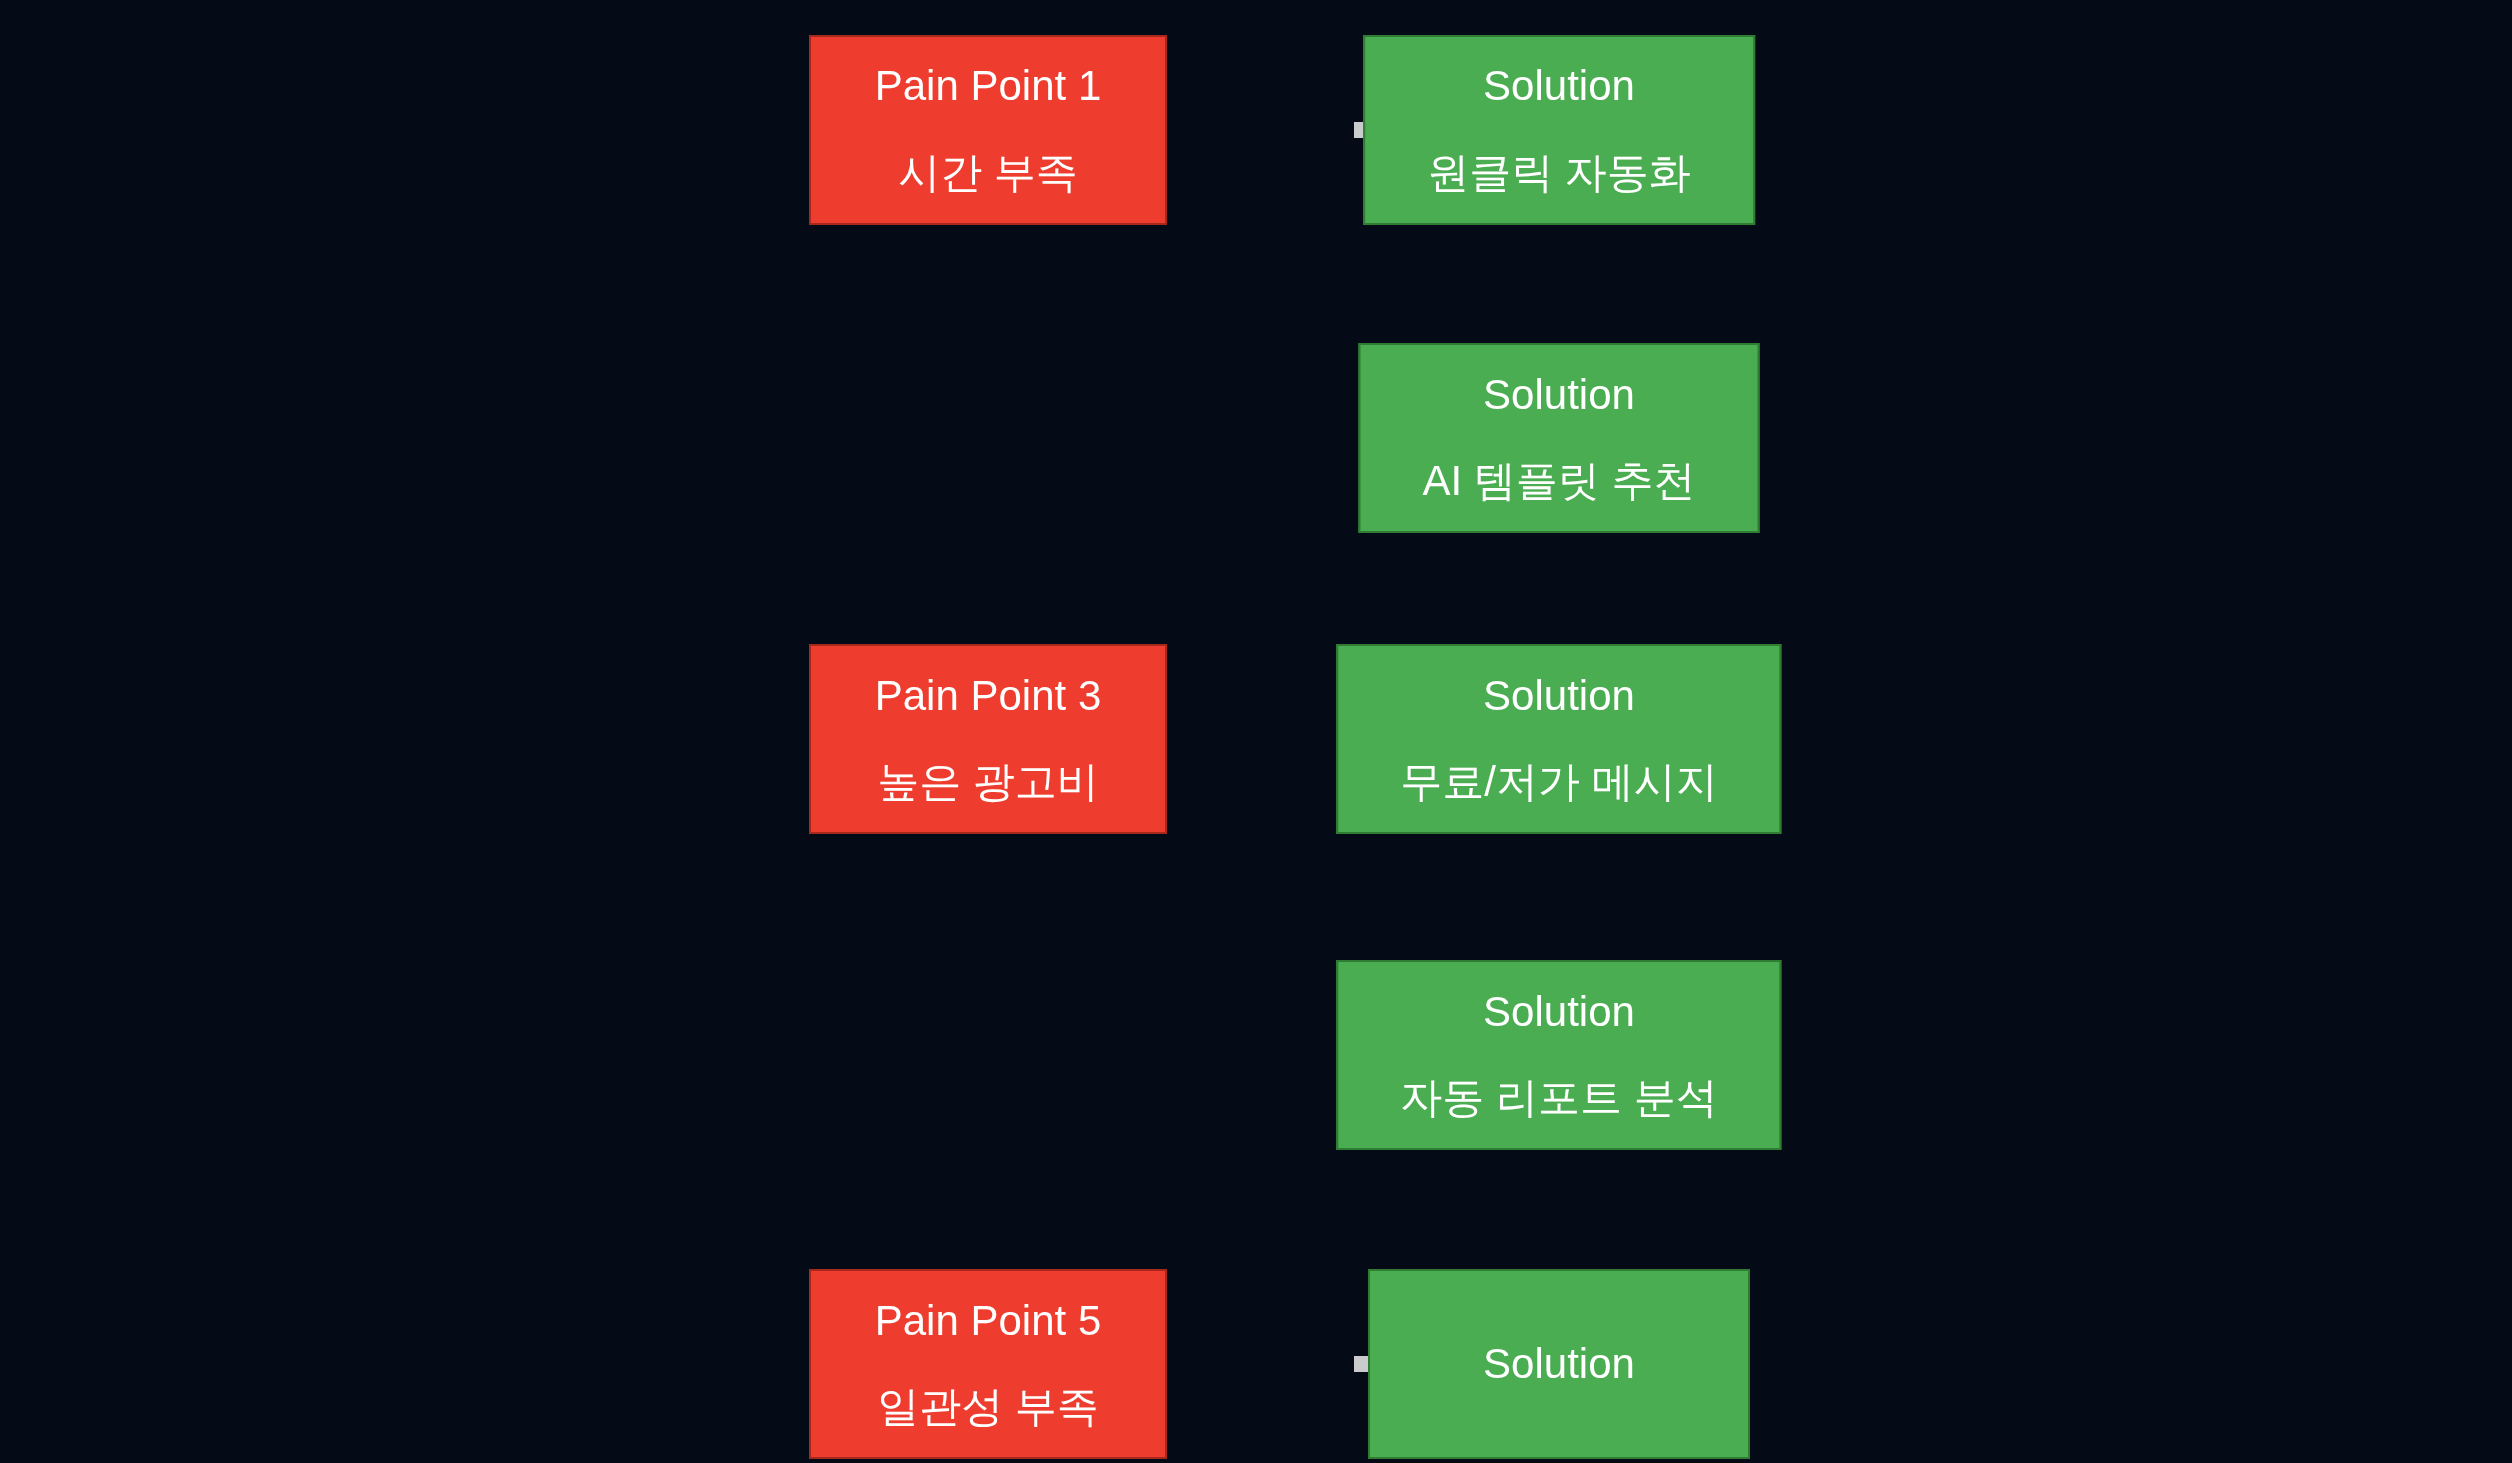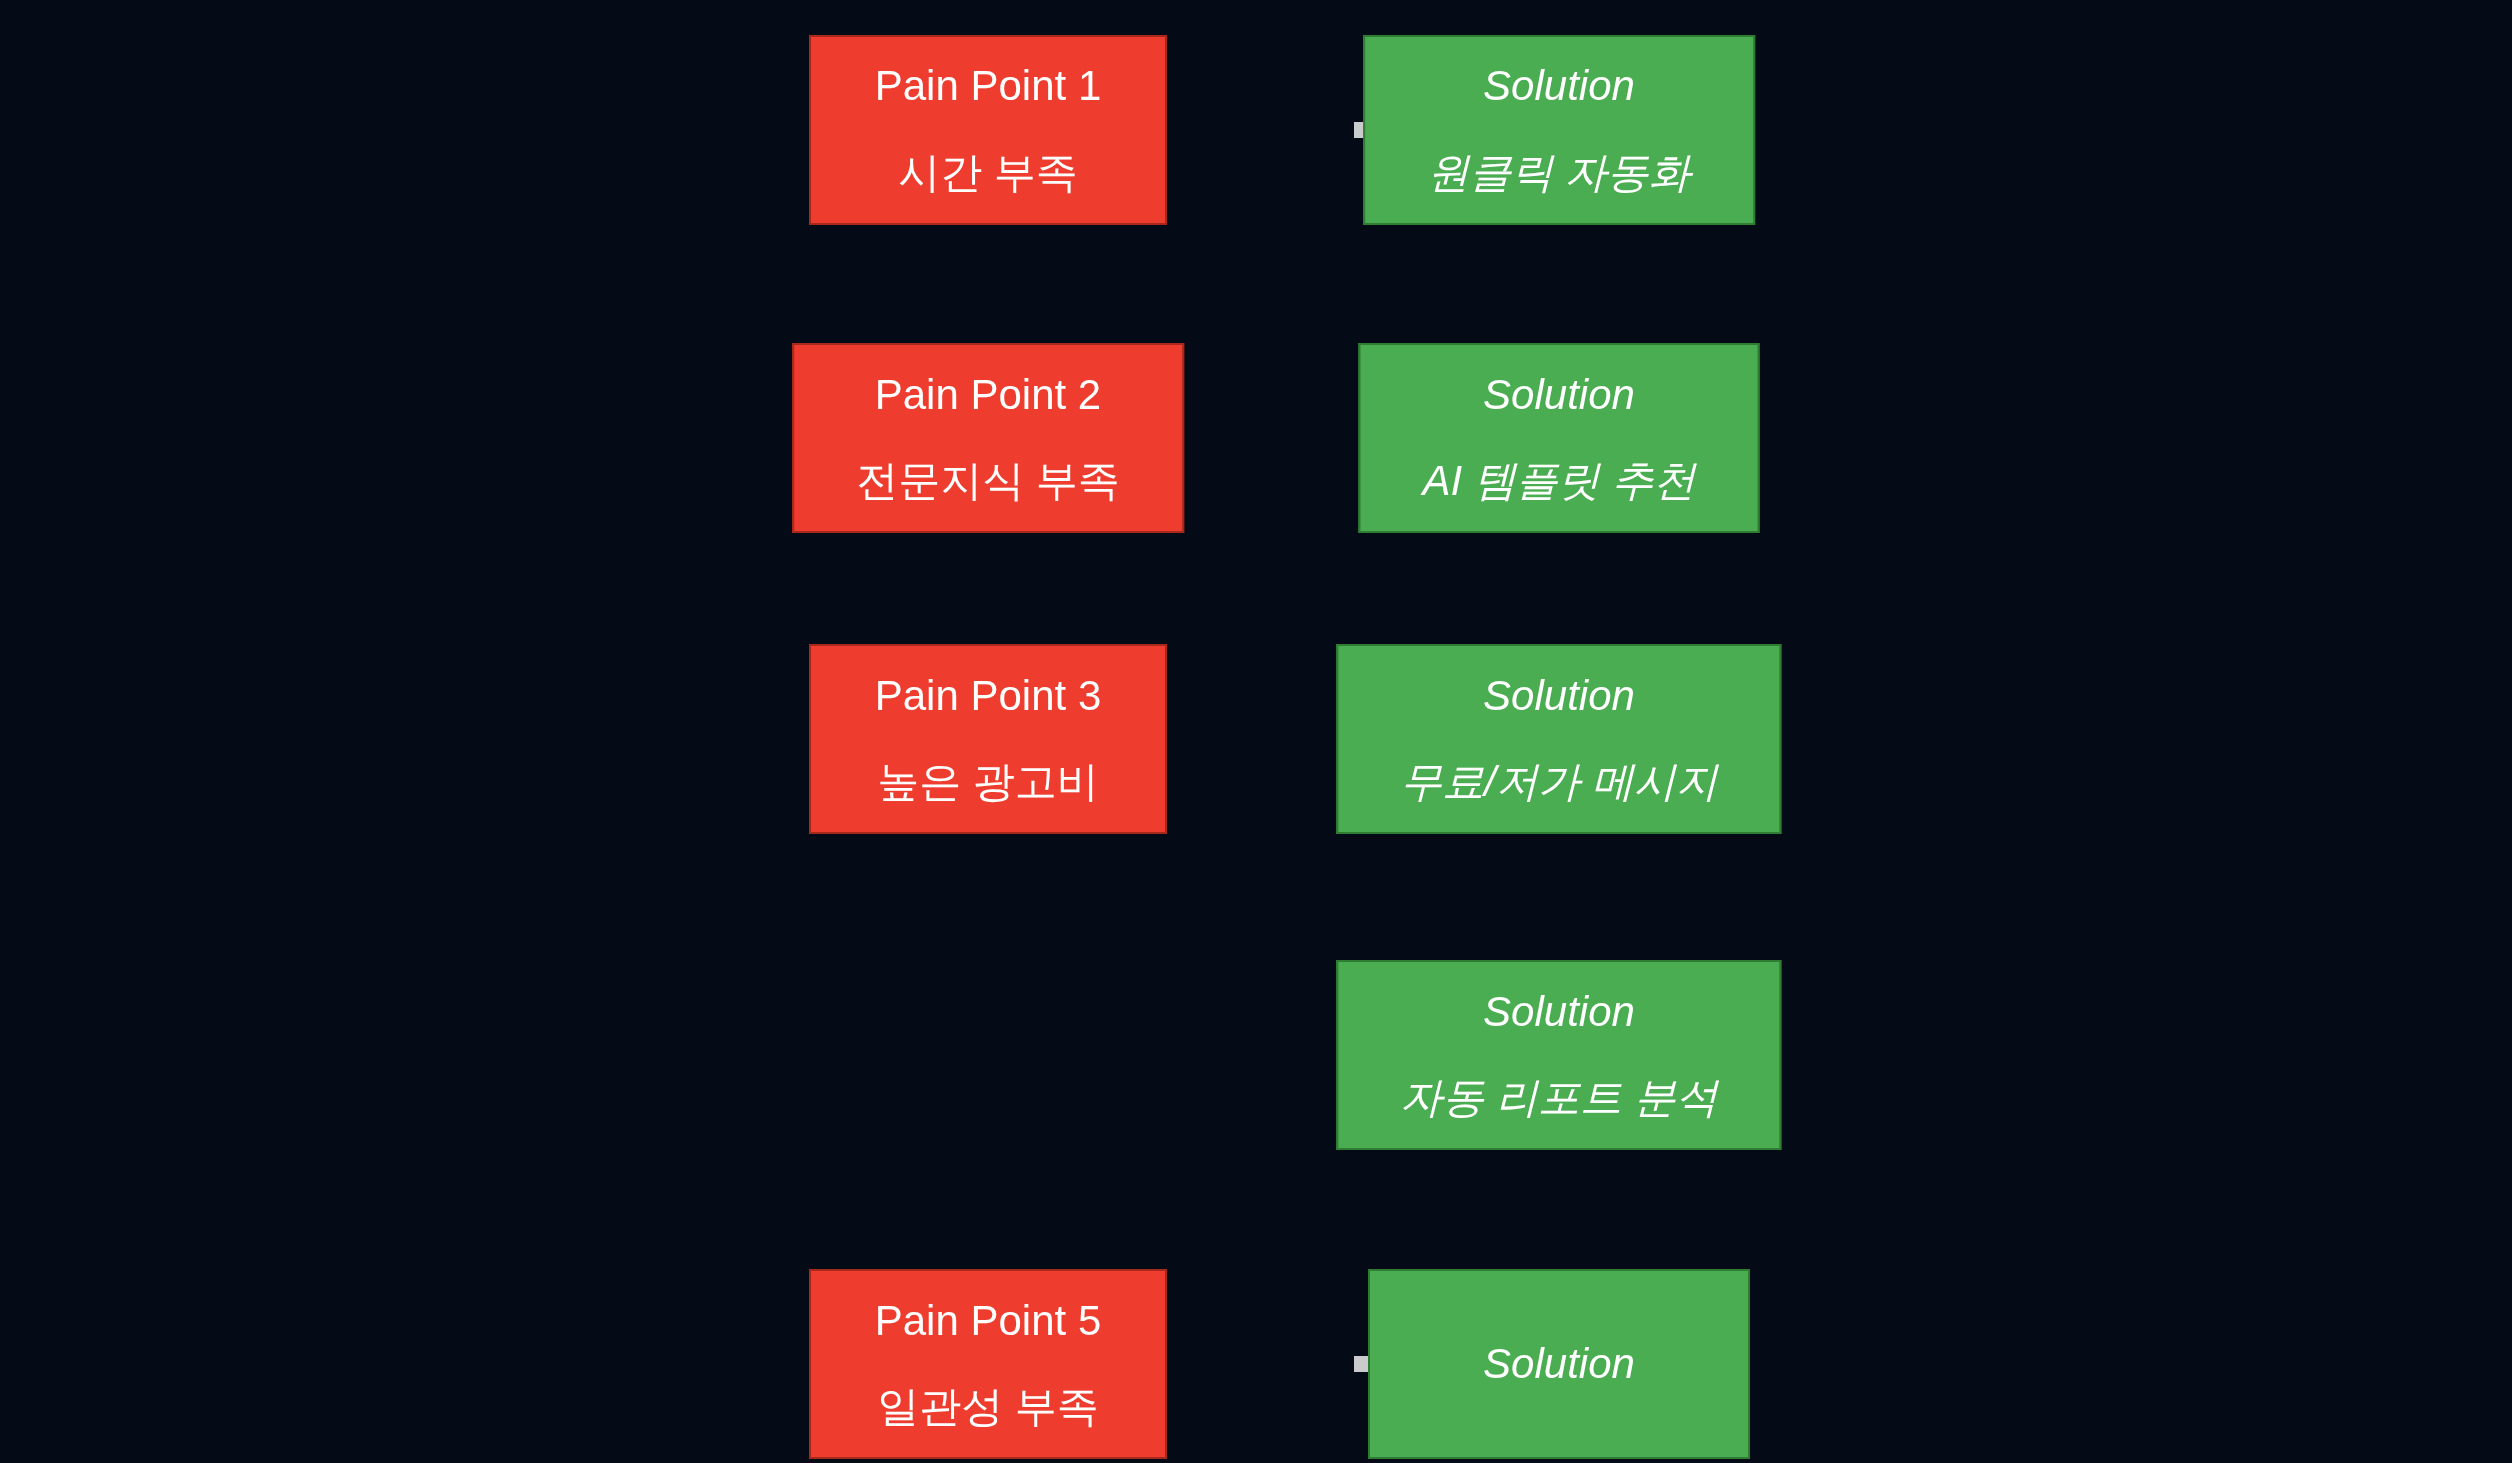--- a/index.html
+++ b/index.html
@@ -59,21 +59,20 @@
     background: var(--pain);
     border: 2.8px solid var(--pain-border);
     min-width: 358px;
   }
   .sol {
     left: 1543px;
     transform: translateX(-50%);
     background: var(--sol);
     border: 2.8px solid var(--sol-border);
     min-width: 382px;
-    font-style: italic;
   }
   .arrow {
     position: absolute;
     top: 50%;
     transform: translateY(-50%);
     height: 24px;
     display: flex;
     align-items: center;
   }
   .arrow-line {
@@ -104,24 +103,20 @@
       <div class="arrow-line"></div>
       <div class="arrow-head"></div>
     </div>
     <div class="box sol">
       <div>Solution</div>
       <div>원클릭 자동화</div>
     </div>
   </div>
 
   <div class="row">
-    <div class="box pain">
-      <div>Pain Point 2</div>
-      <div>전문지식 부족</div>
-    </div>
     <div class="arrow" style="left: 1346px; width: 198px;">
       <div class="arrow-line"></div>
       <div class="arrow-head"></div>
     </div>
     <div class="box sol">
       <div>Solution</div>
       <div>AI 템플릿 추천</div>
     </div>
   </div>
 

